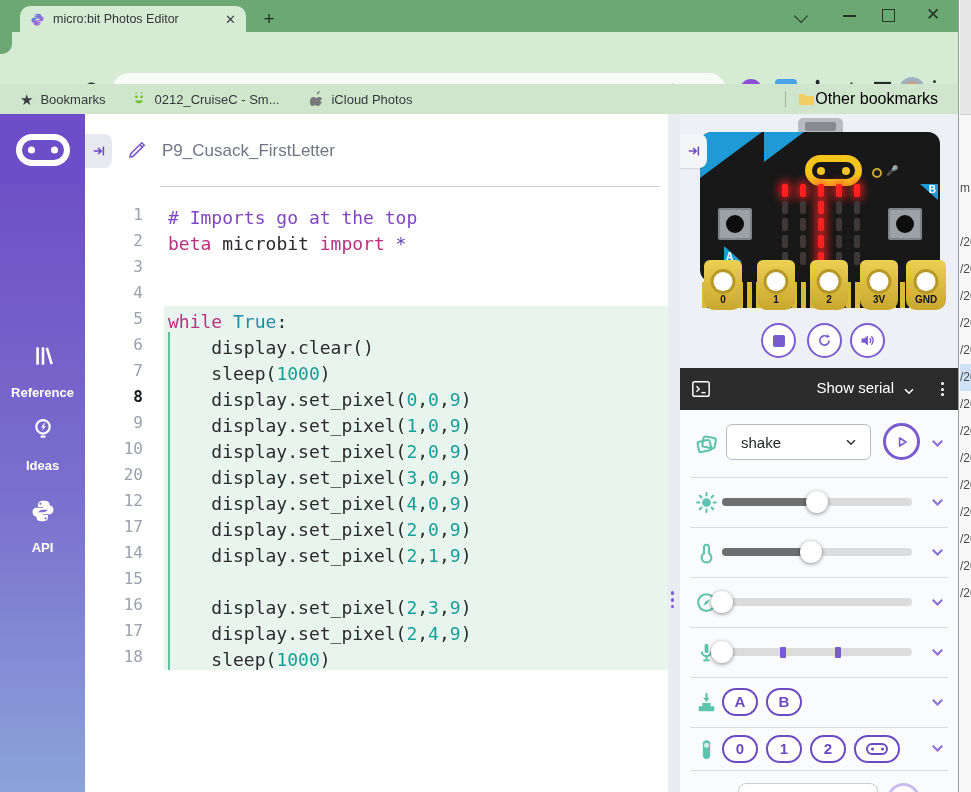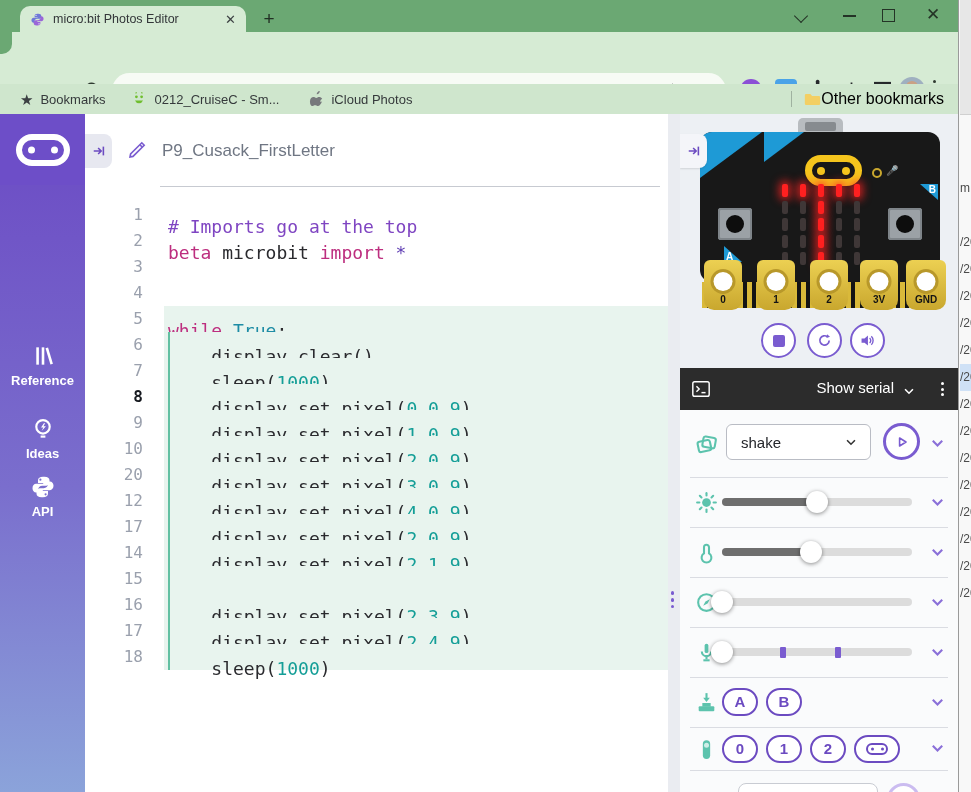--- a/index.html
+++ b/index.html
@@ -33,48 +33,48 @@
   #avatar .body{position:absolute;left:3px;top:14px;width:20px;height:14px;border-radius:50% 50% 0 0;background:#3a3f48;}
   #avatar .tie{position:absolute;left:12px;top:15px;width:3px;height:8px;background:#a32430;}
   #menu-dots{left:933px;top:45px;font-size:15px;color:#2f3a30;letter-spacing:0;line-height:9px;}
   .vdots div{width:3.2px;height:3.2px;border-radius:50%;background:#2f3a30;margin:2.6px auto;}
 
   #bookmarksbar{left:0;top:84px;width:958px;height:30px;background:#cfe6cd;display:flex;align-items:center;}
   .bm{display:flex;align-items:center;margin-left:20px;}
   .bm .lbl{font-size:13px;color:#35393b;margin-left:7px;white-space:nowrap;}
   #bm-star{font-size:15px;color:#3c4043;line-height:15px;}
   #bm-sep{width:1px;height:16px;background:#9fb2a0;margin-left:auto;}
-  #other-bm{display:flex;align-items:center;margin:0 14px 0 12px;}
+  #other-bm{display:flex;align-items:center;margin:0 20px 0 12px;}
 
   
   #page{left:0;top:114px;width:958px;height:678px;background:#fff;}
 
   
   #side{left:0;top:0;width:85px;height:678px;background:linear-gradient(180deg,#6b4ac4 0%,#7a6ecd 55%,#8ba3da 100%);}
   #logo-box{left:0;top:0;width:85px;height:71px;background:#6d4ec8;display:flex;align-items:center;justify-content:center;}
   .mb-face{border:6px solid #fff;border-radius:17px;width:42px;height:20px;position:relative;}
   .mb-face .d{position:absolute;top:50%;width:7px;height:7px;border-radius:50%;background:#fff;transform:translateY(-50%);}
   .mb-face .d1{left:6px;} .mb-face .d2{right:6px;}
   .side-item{left:0;width:85px;text-align:center;color:#fff;}
-  .side-item .cap{font-size:13px;font-weight:bold;margin-top:4px;}
+  .side-item .cap{font-size:13px;font-weight:bold;margin-top:16px;}
   .side-item svg{margin:0 auto;}
 
   
   #editor{left:85px;top:0;width:583px;height:678px;background:#fff;overflow:hidden;}
   #editor-expand{left:85px;top:20px;width:27px;height:34px;background:#e7e8f0;border-radius:0 8px 8px 0;display:flex;align-items:center;justify-content:center;}
   #ed-header-pencil{left:42px;top:26px;}
   #filename{left:77px;top:27px;font-size:17px;color:#6f7683;}
   #ed-divider{left:75px;top:72px;width:500px;height:1px;background:#c7cad1;}
   #code-lines{left:0;top:88px;right:0;}
   .cline{position:relative;height:26px;font-family:"DejaVu Sans Mono","Liberation Mono",monospace;font-size:18px;line-height:26px;white-space:pre;}
   .cline .hlband{position:absolute;left:79px;right:0;top:0;bottom:0;background:#e8f4ee;}
   .cline.hl-body .hlband::before{content:'';position:absolute;left:4px;top:0;bottom:0;width:2px;background:#62c0a2;}
   .lnum{position:absolute;left:0;width:58px;text-align:right;color:#9aa0ad;font-size:16px;}
   .lnum.active{color:#15181e;font-weight:bold;}
-  .ltext{position:absolute;left:83px;top:12px;}
+  .ltext{position:absolute;left:83px;top:3px;}
   .tok-com{color:#7f45c2;} .tok-kw{color:#bd2e7f;} .tok-bool{color:#1d8ca5;}
   .tok-num{color:#149e97;} .tok-pl{color:#2a2a2e;} .tok-op{color:#5f3db3;}
 
   
   #gutterstrip{left:668px;top:0;width:12px;height:678px;background:#eaecf1;}
   #drag-handle{left:3px;top:474px;}
   #drag-handle div{width:3.4px;height:3.4px;border-radius:50%;background:#7a5cd0;margin:3.4px auto;}
 
   
   #sim{left:680px;top:0;width:278px;height:678px;background:#fafbfc;overflow:hidden;}
@@ -260,21 +260,21 @@
         <div class="cap">Reference</div>
       </div>
       <div class="abs side-item" style="top:302px;">
         <svg width="26" height="26" viewBox="0 0 24 24">
           <circle cx="12" cy="10" r="6.2" fill="none" stroke="#fff" stroke-width="2"></circle>
           <path d="M12.8 6.6l-2.6 3.9h2.1l-1.6 3.3 4-4.3h-2.3l1.6-2.9z" fill="#fff"></path>
           <line x1="9.8" y1="19" x2="14.2" y2="19" stroke="#fff" stroke-width="2"></line>
         </svg>
         <div class="cap">Ideas</div>
       </div>
-      <div class="abs side-item" style="top:360px;">
+      <div class="abs side-item" style="top:384px;">
         <svg width="26" height="26" viewBox="0 0 24 24">
           <path fill="#fff" d="M12 2.6c-2.9 0-4.6 1.3-4.6 3.2v2.4h4.8v.9H5.6c-1.8 0-3.3 1.7-3.3 4s1.5 4 3.3 4h1.8v-2.6c0-2 1.8-3.6 3.9-3.6h3.6c1.7 0 3.1-1.4 3.1-3.1V5.8c0-1.9-1.7-3.2-4.6-3.2H12z"></path>
           <path fill="#fff" d="M12 21.4c2.9 0 4.6-1.3 4.6-3.2v-2.4h-4.8v-.9h6.6c1.8 0 3.3-1.7 3.3-4s-1.5-4-3.3-4h-1.8v2.6c0 2-1.8 3.6-3.9 3.6h-3.6c-1.7 0-3.1 1.4-3.1 3.1v2c0 1.9 1.7 3.2 4.6 3.2H12z"></path>
           <circle cx="9.6" cy="5.2" r="1" fill="#7a6fd0"></circle>
             <circle cx="14.4" cy="18.8" r="1" fill="#7a6fd0"></circle>
         </svg>
         <div class="cap">API</div>
       </div>
     </div>
 

